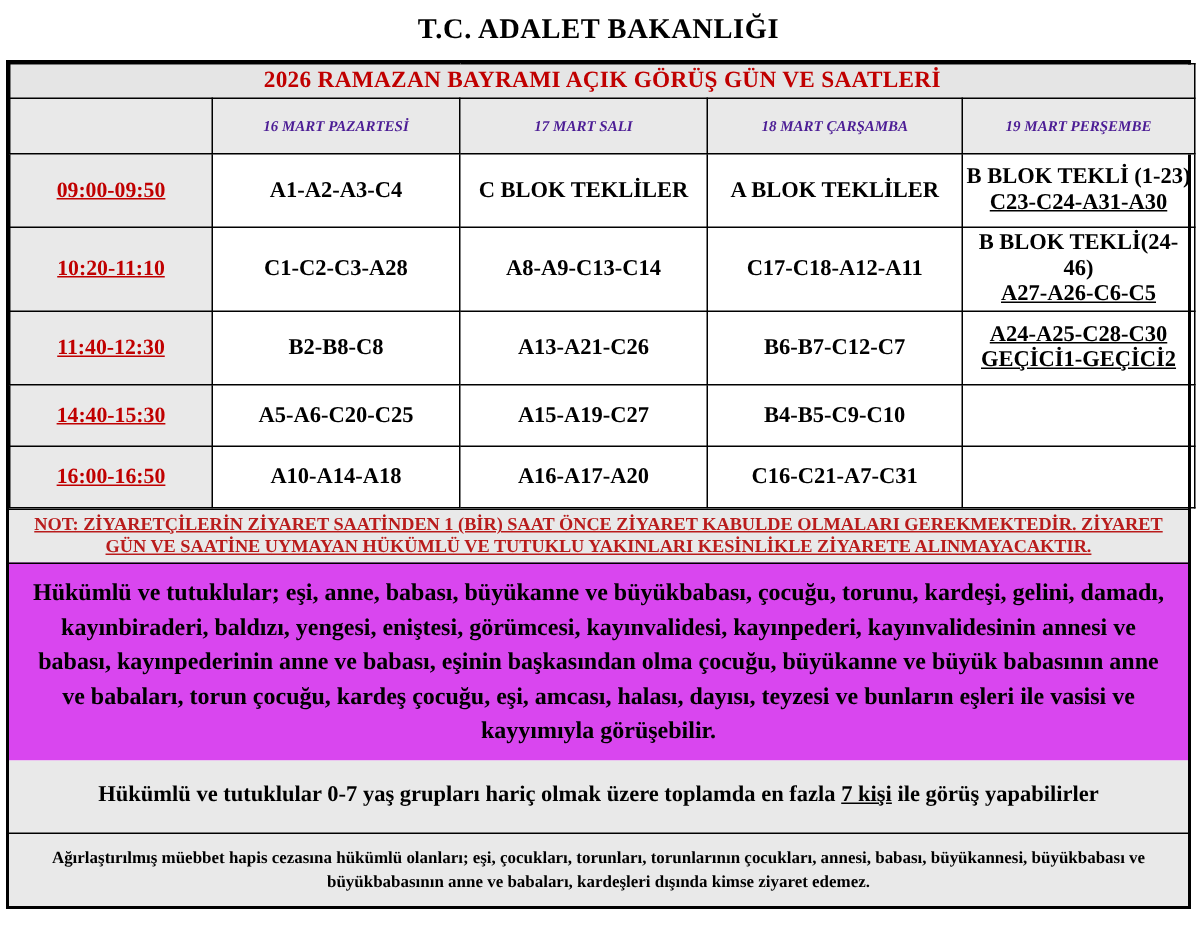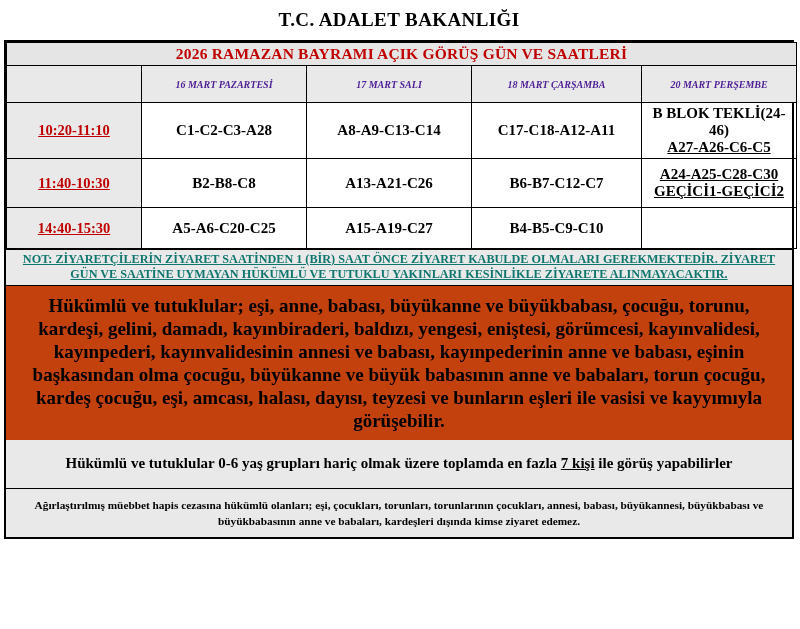--- a/index.html
+++ b/index.html
@@ -98,31 +98,31 @@
     padding: 3px 0 4px 0;
   }
   .tall .data-cell {
     height: 44px;
   }
   .note {
     background: #e9e9e9;
     text-align: center;
     font-size: 12.2px;
     font-weight: bold;
-    color: #0f766e;
+    color: #b91c1c;
     border-top: 1px solid #000;
     padding: 2px 6px 3px 6px;
     line-height: 15px;
     text-decoration: underline;
   }
   .para1 {
-    background: #c2410c;
+    background: #d946ef;
     border-top: 1px solid #000;
     padding: 8px 14px 8px 14px;
-    font-size: 19px;
+    font-size: 16px;
     font-weight: bold;
     text-align: center;
     line-height: 23px;
   }
   .para2 {
     background: #e9e9e9;
     padding: 12px 14px 14px 14px;
     font-size: 15px;
     font-weight: bold;
     text-align: center;
@@ -162,43 +162,59 @@
       </colgroup>
       <tbody>
         <tr class="title-row">
           <td colspan="5">2026 RAMAZAN BAYRAMI AÇIK GÖRÜŞ GÜN VE SAATLERİ</td>
         </tr>
         <tr class="day-row">
           <td class="blank"></td>
           <td>16 MART PAZARTESİ</td>
           <td>17 MART SALI</td>
           <td>18 MART ÇARŞAMBA</td>
-          <td>20 MART PERŞEMBE</td>
-        </tr>
-
+          <td>19 MART PERŞEMBE</td>
+        </tr>
+
+        <tr class="tall">
+          <td class="time-cell">09:00-09:50</td>
+          <td class="data-cell">
+              <span class="sub">A1-A2-A3-C4</span>
+            </td>
+          <td class="data-cell">
+              <span class="sub">C BLOK TEKLİLER</span>
+            </td>
+          <td class="data-cell">
+              <span class="sub">A BLOK TEKLİLER</span>
+            </td>
+          <td class="data-cell">
+            <span class="sub">B BLOK TEKLİ (1-23)</span>
+            <span class="sub ul">C23-C24-A31-A30</span>
+          </td>
+        </tr>
 
         <tr class="tall">
           <td class="time-cell">10:20-11:10</td>
           <td class="data-cell">
               <span class="sub">C1-C2-C3-A28</span>
             </td>
           <td class="data-cell">
               <span class="sub">A8-A9-C13-C14</span>
             </td>
           <td class="data-cell">
               <span class="sub">C17-C18-A12-A11</span>
             </td>
           <td class="data-cell">
             <span class="sub">B BLOK TEKLİ(24-46)</span>
             <span class="sub ul">A27-A26-C6-C5</span>
           </td>
         </tr>
 
         <tr class="tall">
-          <td class="time-cell">11:40-10:30</td>
+          <td class="time-cell">11:40-12:30</td>
           <td class="data-cell">
               <span class="sub">B2-B8-C8</span>
             </td>
           <td class="data-cell">
               <span class="sub">A13-A21-C26</span>
             </td>
           <td class="data-cell">
               <span class="sub">B6-B7-C12-C7</span>
             </td>
           <td class="data-cell">
@@ -218,27 +234,42 @@
               <span class="sub">A15-A19-C27</span>
             </td>
           <td class="data-cell">
               <span class="sub">B4-B5-C9-C10</span>
             </td>
           <td class="data-cell">
               <span class="sub"></span>
             </td>
         </tr>
 
+        <tr>
+          <td class="time-cell">16:00-16:50</td>
+          <td class="data-cell">
+              <span class="sub">A10-A14-A18</span>
+            </td>
+          <td class="data-cell">
+              <span class="sub">A16-A17-A20</span>
+            </td>
+          <td class="data-cell">
+              <span class="sub">C16-C21-A7-C31</span>
+            </td>
+          <td class="data-cell">
+              <span class="sub"></span>
+            </td>
+        </tr>
       </tbody>
     </table>
 
     <div class="note">NOT: ZİYARETÇİLERİN ZİYARET SAATİNDEN 1 (BİR) SAAT ÖNCE ZİYARET KABULDE OLMALARI GEREKMEKTEDİR. ZİYARET GÜN VE SAATİNE UYMAYAN HÜKÜMLÜ VE TUTUKLU YAKINLARI KESİNLİKLE ZİYARETE ALINMAYACAKTIR.</div>
 
     <div class="para1">Hükümlü ve tutuklular; eşi, anne, babası, büyükanne ve büyükbabası, çocuğu, torunu, kardeşi, gelini, damadı, kayınbiraderi, baldızı, yengesi, eniştesi, görümcesi, kayınvalidesi, kayınpederi, kayınvalidesinin annesi ve babası, kayınpederinin anne ve babası, eşinin başkasından olma çocuğu, büyükanne ve büyük babasının anne ve babaları, torun çocuğu, kardeş çocuğu, eşi, amcası, halası, dayısı, teyzesi ve bunların eşleri ile vasisi ve kayyımıyla görüşebilir.</div>
 
     <div class="para2">
-      <span>Hükümlü ve tutuklular 0-6 yaş grupları hariç olmak üzere toplamda en fazla </span><span class="ul">7 kişi</span><span> ile görüş yapabilirler</span>
+      <span>Hükümlü ve tutuklular 0-7 yaş grupları hariç olmak üzere toplamda en fazla </span><span class="ul">7 kişi</span><span> ile görüş yapabilirler</span>
     </div>
 
     <div class="para3">Ağırlaştırılmış müebbet hapis cezasına hükümlü olanları; eşi, çocukları, torunları, torunlarının çocukları, annesi, babası, büyükannesi, büyükbabası ve büyükbabasının anne ve babaları, kardeşleri dışında kimse ziyaret edemez.</div>
   </div>
 
 </div>
 
 </body></html>

